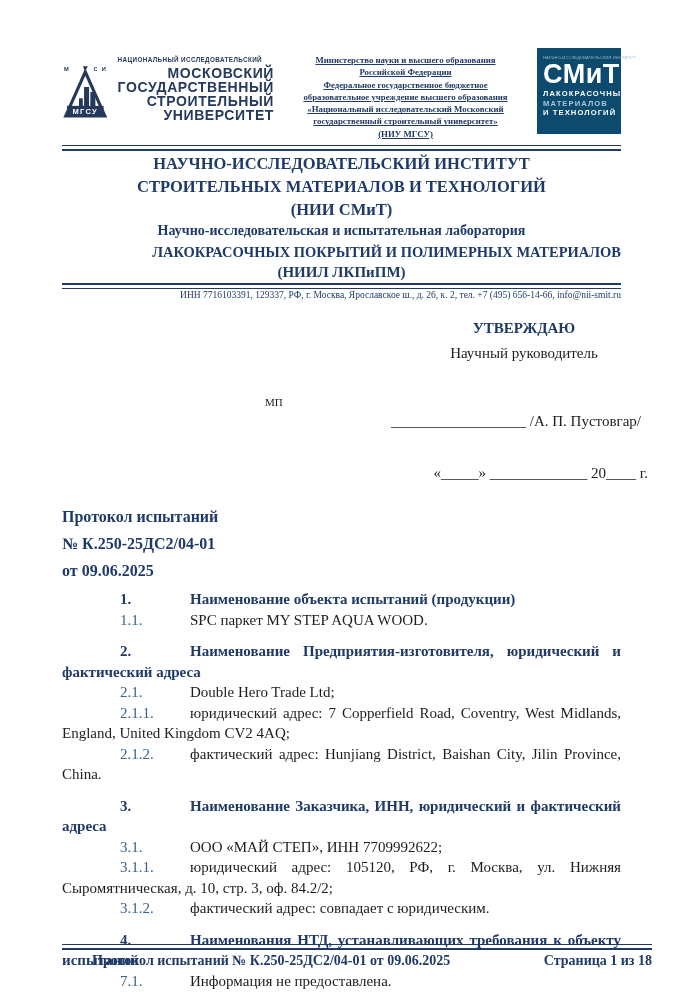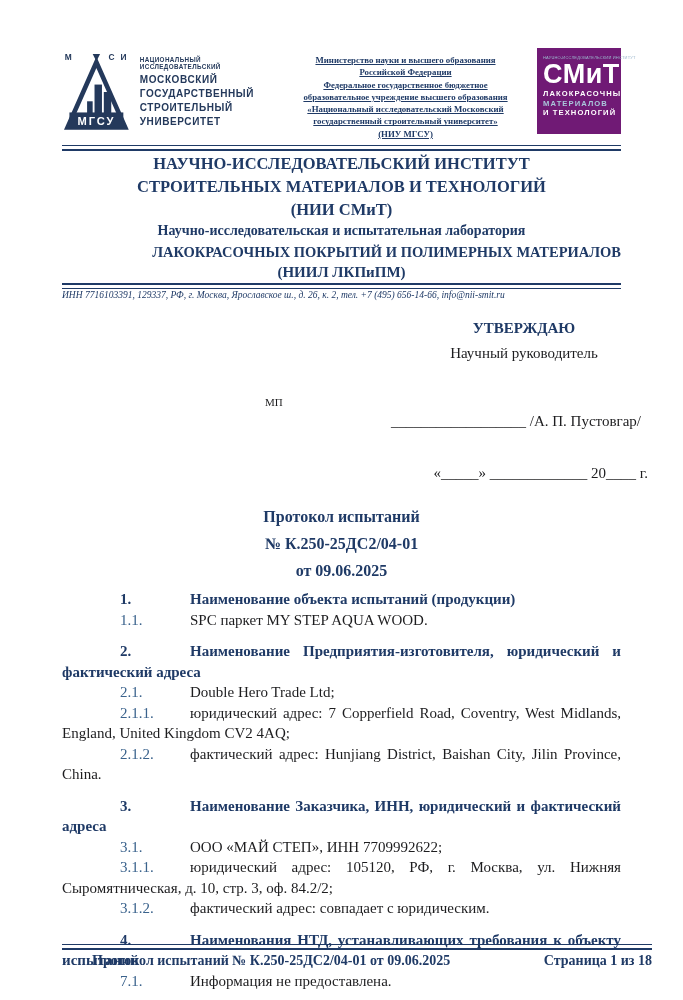--- a/index.html
+++ b/index.html
@@ -6,46 +6,46 @@
   .page{
     position:relative;width:683px;height:1000px;background:#ffffff;
     font-family:"Liberation Serif", serif;color:#1d1d1f;overflow:hidden;
     margin:0 auto;
   }
   
   .header{position:absolute;top:48px;left:62px;width:559px;display:flex;justify-content:space-between;align-items:flex-start;}
   .logo-block{display:flex;gap:9px;align-items:flex-start;width:212px;}
   .uni-name{font-family:"Liberation Sans",sans-serif;color:#24395b;padding-top:8px;}
   .uni-small{font-size:6.3px;letter-spacing:.4px;margin-bottom:3px;font-weight:bold;}
-  .uni-line{font-size:10px;line-height:14px;letter-spacing:.6px;font-weight:bold;}
+  .uni-line{font-size:14px;line-height:14px;letter-spacing:.6px;font-weight:bold;text-align:right;}
   .ministry{width:254px;text-align:center;font-size:8.8px;font-weight:bold;color:#1f3a66;line-height:12.3px;padding-top:6px;text-decoration:underline;}
-  .smit{width:84px;height:86px;background:#701a75;box-sizing:border-box;padding:7px 6px 0 6px;font-family:"Liberation Sans",sans-serif;}
+  .smit{width:84px;height:86px;background:#0c4a6e;box-sizing:border-box;padding:7px 6px 0 6px;font-family:"Liberation Sans",sans-serif;}
   .smit-top{font-size:4px;color:#9ab6cc;letter-spacing:.2px;white-space:nowrap;text-align:center;}
   .smit-acr{font-size:27px;font-weight:bold;color:#ffffff;line-height:29px;letter-spacing:.5px;}
   .smit-l{font-size:7.6px;font-weight:bold;letter-spacing:1.1px;line-height:9.6px;color:#ffffff;white-space:nowrap;}
   .smit-l.lt{color:#a9c6da;}
   
   .rule{position:absolute;left:62px;width:559px;height:3px;border-top:1.3px solid #1f3a66;border-bottom:2.6px solid #1f3a66;}
   .rule-1{top:145px;}
   .rule-2{top:283px;border-top:2.6px solid #1f3a66;border-bottom:1.3px solid #1f3a66;}
   
   .inst{position:absolute;top:152px;left:62px;width:559px;text-align:center;color:#1f3a66;font-weight:bold;}
   .inst-big{font-size:16.5px;line-height:23px;}
   .lab-1{font-size:14px;line-height:20.5px;}
   .lab-2{font-size:14.5px;line-height:20.5px;text-align:right;}
   .lab-3{font-size:15px;line-height:20.5px;}
-  .contact{position:absolute;top:290px;left:62px;width:559px;text-align:left;font-size:9.5px;font-style:italic;color:#1f3a66;}
+  .contact{position:absolute;top:290px;left:62px;width:559px;text-align:right;font-size:9.5px;color:#1f3a66;}
   
   .approve{position:absolute;top:316px;left:389px;width:270px;text-align:center;font-size:15px;line-height:24.5px;}
   .approve-head{color:#1f3a66;font-weight:bold;}
   .stamp{position:absolute;top:396px;left:265px;font-size:11px;}
   .signature{position:absolute;top:413px;right:42px;font-size:15px;}
   .dateline{position:absolute;top:465px;right:35px;font-size:15px;}
   
-  .ptitle{position:absolute;top:503px;left:62px;width:559px;text-align:center;color:#1f3a66;font-weight:bold;font-size:16px;line-height:27px;}
+  .ptitle{position:absolute;top:503px;left:62px;width:559px;color:#1f3a66;font-weight:bold;font-size:16px;line-height:27px;}
   
   .sections{position:absolute;top:578px;left:62px;width:559px;font-size:15px;line-height:20.5px;}
   .para{margin:0;text-align:justify;text-indent:58px;}
   .para .num{display:inline-block;width:70px;text-indent:0;color:#3a628c;}
   .para.heading{margin-top:11px;color:#1f3a66;font-weight:bold;}
   .para.heading .num{color:#1f3a66;}
   
   .footer{position:absolute;top:944px;left:62px;right:31px;}
   .frule{height:3px;border-top:1.2px solid #1f3a66;border-bottom:2.2px solid #1f3a66;}
   .frow{display:flex;justify-content:space-between;padding:3px 0 0 30px;font-size:14px;font-weight:bold;color:#1f3a66;}

